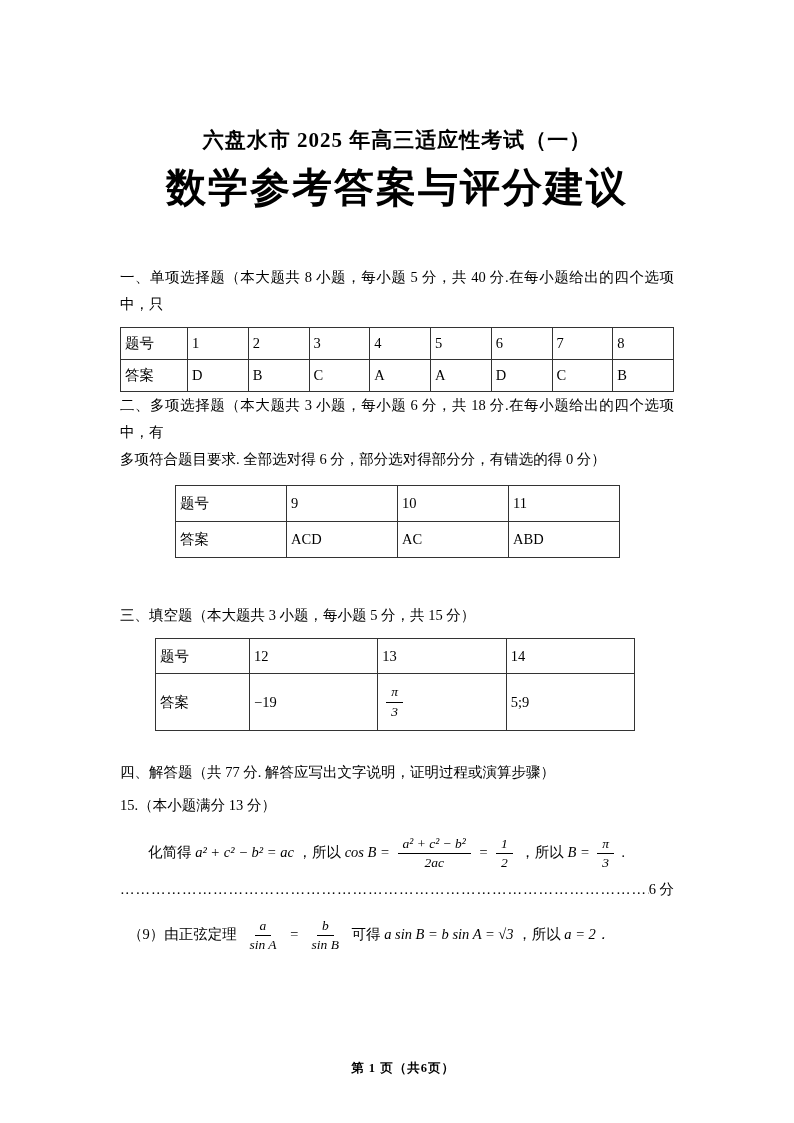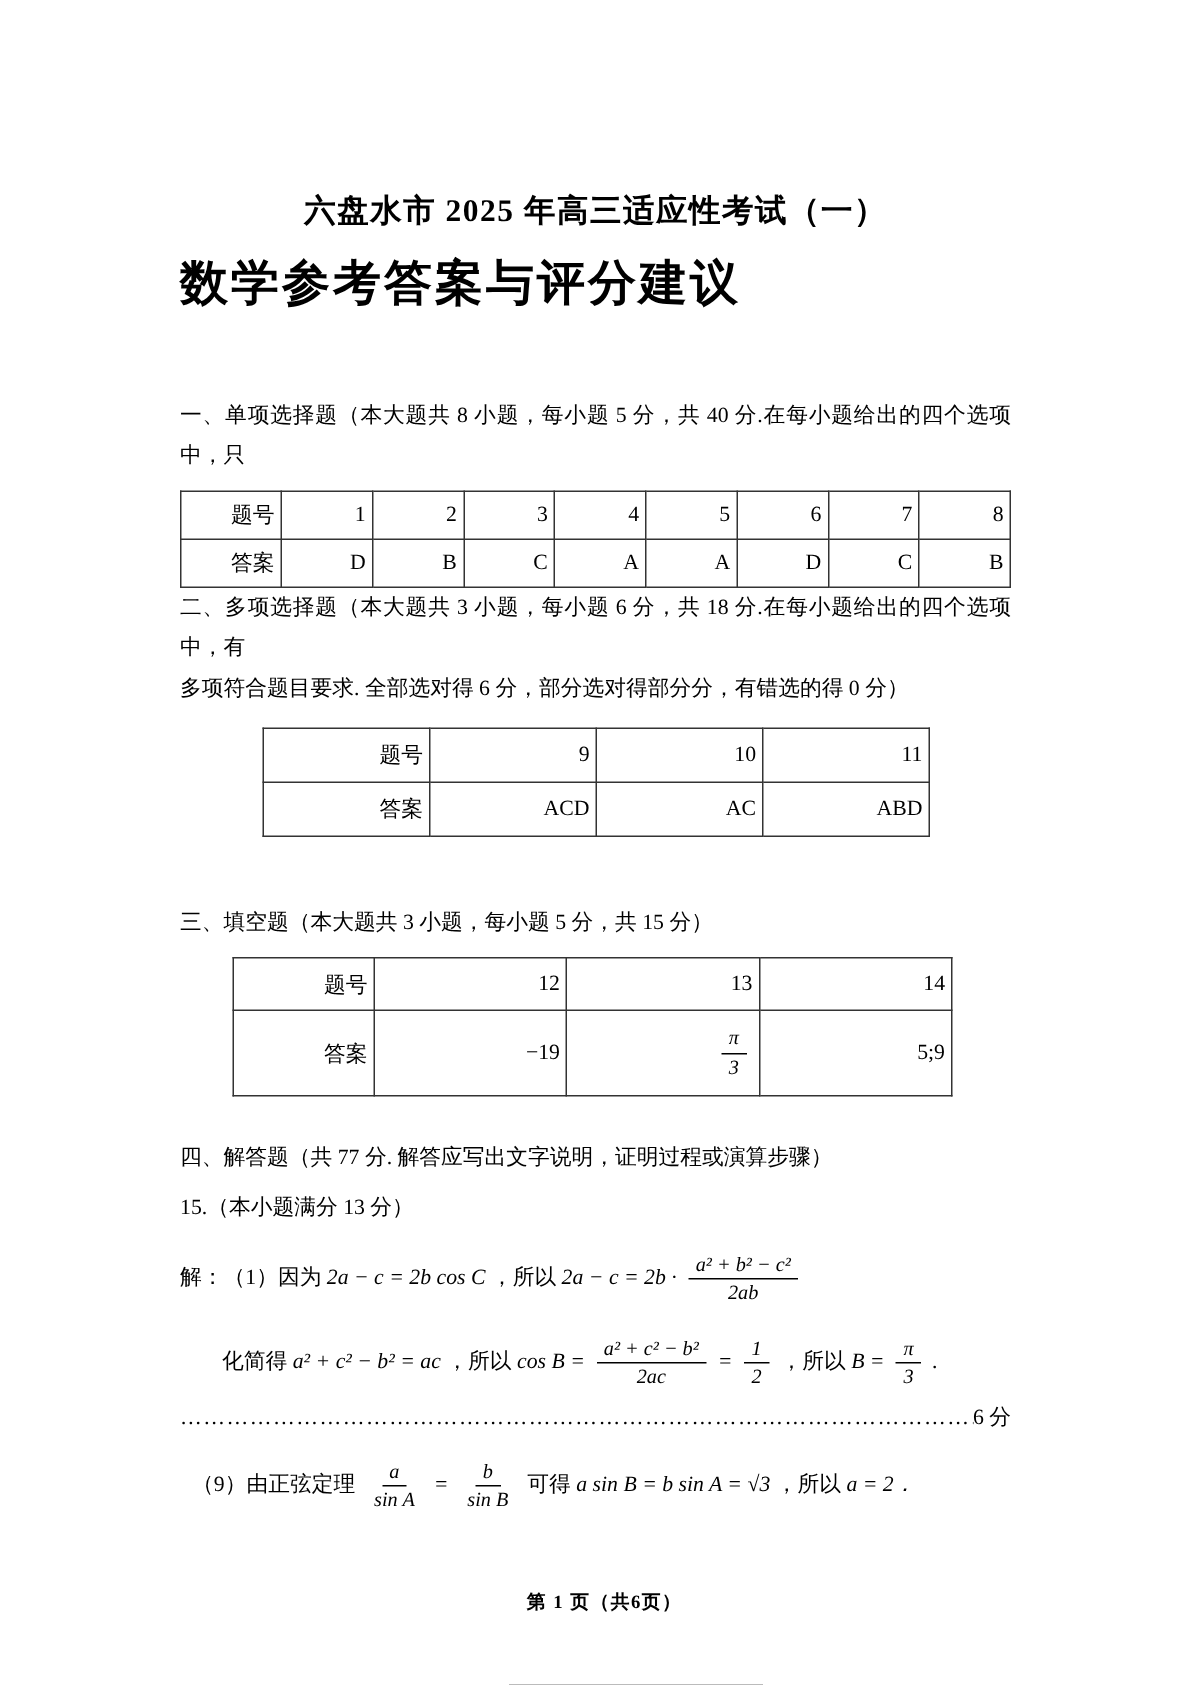--- a/index.html
+++ b/index.html
@@ -6,29 +6,29 @@
   .page{
     width:794px;height:1123px;background:#ffffff;position:relative;
     font-family:"Liberation Serif","DejaVu Serif",serif;color:#000000;
     overflow:hidden;box-sizing:border-box;
   }
   .content{padding:126px 120px 0 120px;}
   .title{
     text-align:center;font-size:21px;font-weight:bold;letter-spacing:1px;line-height:28px;
   }
   .subtitle{
-    font-size:32px;font-weight:bold;letter-spacing:2px;margin-top:14px;line-height:40px;
+    text-align:center;font-size:40px;font-weight:bold;letter-spacing:2px;margin-top:14px;line-height:40px;
   }
   .para{font-size:14.5px;line-height:27px;text-align:justify;}
   .s1{margin-top:56px;}
   .s2{}
   .s3{margin-top:44px;}
   .s4{margin-top:28px;}
   table{border-collapse:collapse;font-size:14.5px;}
-  td{border:1px solid #333;text-align:right;vertical-align:middle;padding:0 4px;}
+  td{border:1px solid #333;text-align:left;vertical-align:middle;padding:0 4px;}
   .t1{width:100%;margin-top:9px;table-layout:fixed;}
   .t1 td{height:31px;}
   .t1 .lbl{width:58px;}
   .t2{width:445px;margin:12px 0 0 55px;table-layout:fixed;}
   .t2 td{height:35px;}
   .t3{width:480px;margin:9px 0 0 35px;table-layout:fixed;}
   .t3 .r1 td{height:34px;}
   .t3 .r2 td{height:56px;}
   .t3 .lblcol{width:85px;}
   .m{font-style:italic;}
@@ -134,30 +134,20 @@
         <td>5;9</td>
       </tr>
     </tbody>
       </table>
 
     <div class="para s4">
       <div>四、解答题（共 77 分.  解答应写出文字说明，证明过程或演算步骤）</div>
       <div class="q15">15.（本小题满分 13 分）</div>
     </div>
 
-    <div class="sol-line">
-      <span>解：（1）因为</span>
-      <span class="m">2a − c = 2b cos C</span>
-      <span>，所以</span>
-      <span class="m">2a − c = 2b ·</span>
-      <span class="frac m">
-        <span class="num">a² + b² − c²</span>
-        <span class="den">2ab</span>
-      </span>
-    </div>
 
     <div class="sol-line indent1">
       <span>化简得</span>
       <span class="m">a² + c² − b² = ac</span>
       <span>，所以</span>
       <span class="m">cos B =</span>
       <span class="frac m">
         <span class="num">a² + c² − b²</span>
         <span class="den">2ac</span>
       </span>

